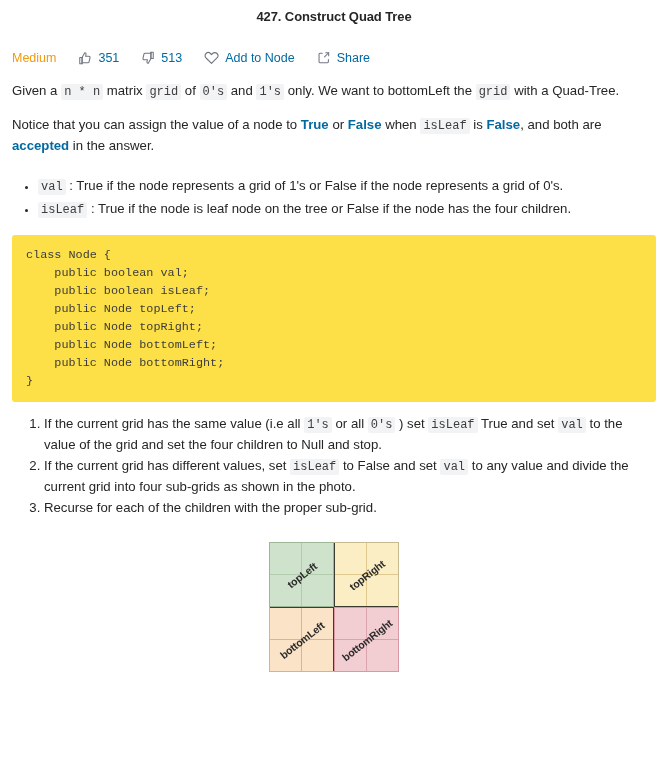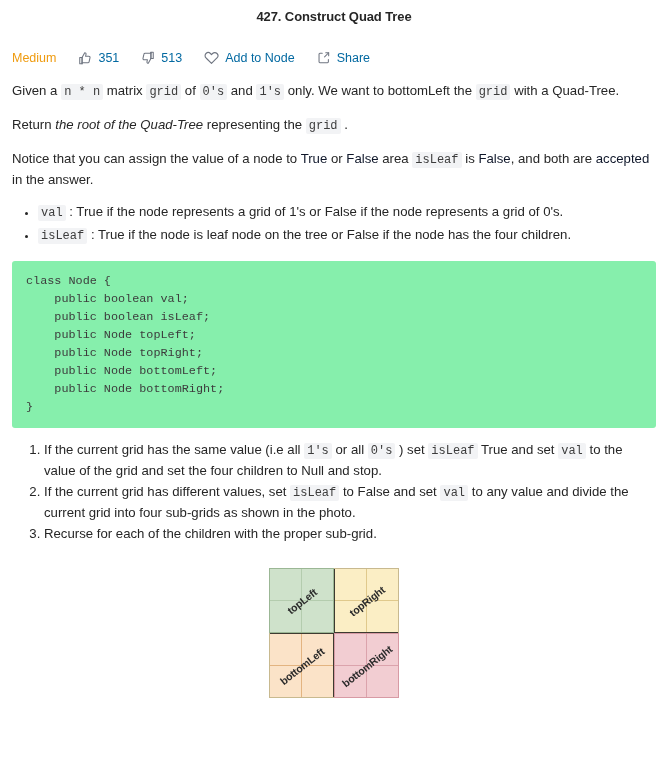--- a/index.html
+++ b/index.html
@@ -63,33 +63,33 @@
   .content p.first { margin-top: 16px; }
   code.inl {
     font-family: "Liberation Mono", monospace;
     font-size: 12px;
     background: #f2f3f5;
     color: #3c3c3c;
     padding: 1px 3px;
     border-radius: 2px;
     white-space: nowrap;
   }
-  b { font-weight: normal; color: #0f172a; }
+  b { font-weight: bold; color: #0369a1; }
   i { font-style: italic; }
 
   ul.attrs {
-    margin: 12px 0 0 0;
+    margin: 20px 0 0 0;
     padding-left: 26px;
     list-style: disc;
   }
   ul.attrs li { margin-bottom: 2px; }
   ul.attrs li::marker { color: #262626; font-size: 11px; }
 
   pre.codeblock {
-    background: #86efac;
+    background: #fde047;
     margin: 15px 0 0 0;
     padding: 11px 14px 12px 14px;
     border-radius: 3px;
     font-family: "Liberation Mono", monospace;
     font-size: 11.8px;
     line-height: 18px;
     color: #3c3c3c;
     white-space: pre;
     overflow: hidden;
   }
@@ -241,23 +241,22 @@
         </svg>
       </span>
       <span class="meta-label">Share</span>
     </div>
   </div>
 
   <div class="content">
 
     <p class="first"><span>Given a </span><code class="inl">n * n</code><span> matrix </span><code class="inl">grid</code><span> of </span><code class="inl">0's</code><span> and </span><code class="inl">1's</code><span> only. We want to bottomLeft the </span><code class="inl">grid</code><span> with a Quad-Tree.</span></p>
 
-    <p><span>Return </span><i>the root of the Quad-Tree</i><span> representing the </span><code class="inl">grid</code><span> .</span></p>
-
-    <p><span>Notice that you can assign the value of a node to </span><b>True</b><span> or </span><b>False</b><span> area </span><code class="inl">isLeaf</code><span> is </span><b>False</b><span>, and both are </span><b>accepted</b><span> in the answer.</span></p>
+
+    <p><span>Notice that you can assign the value of a node to </span><b>True</b><span> or </span><b>False</b><span> when </span><code class="inl">isLeaf</code><span> is </span><b>False</b><span>, and both are </span><b>accepted</b><span> in the answer.</span></p>
 
 
     <ul class="attrs">
       <li><code class="inl">val</code><span> : True if the node represents a grid of 1's or False if the node represents a grid of 0's.</span></li>
       <li><code class="inl">isLeaf</code><span> : True if the node is leaf node on the tree or False if the node has the four children.</span></li>
     </ul>
 
     <pre class="codeblock">class Node {
     public boolean val;
     public boolean isLeaf;

